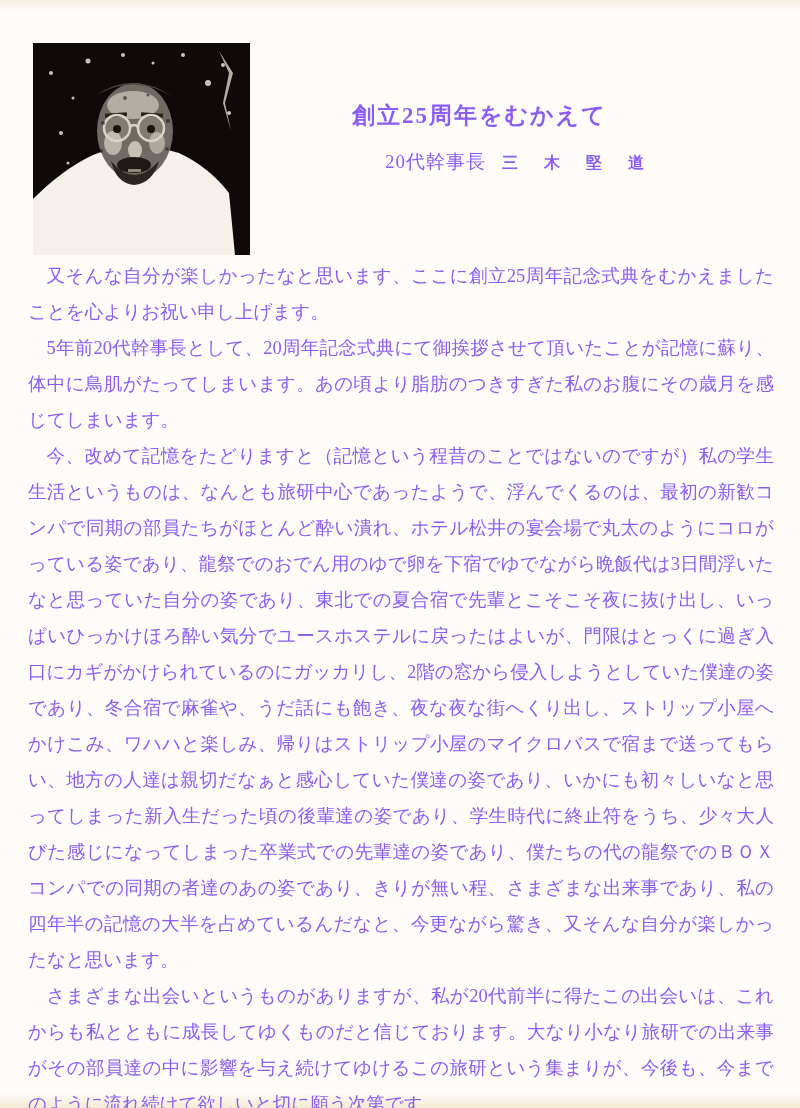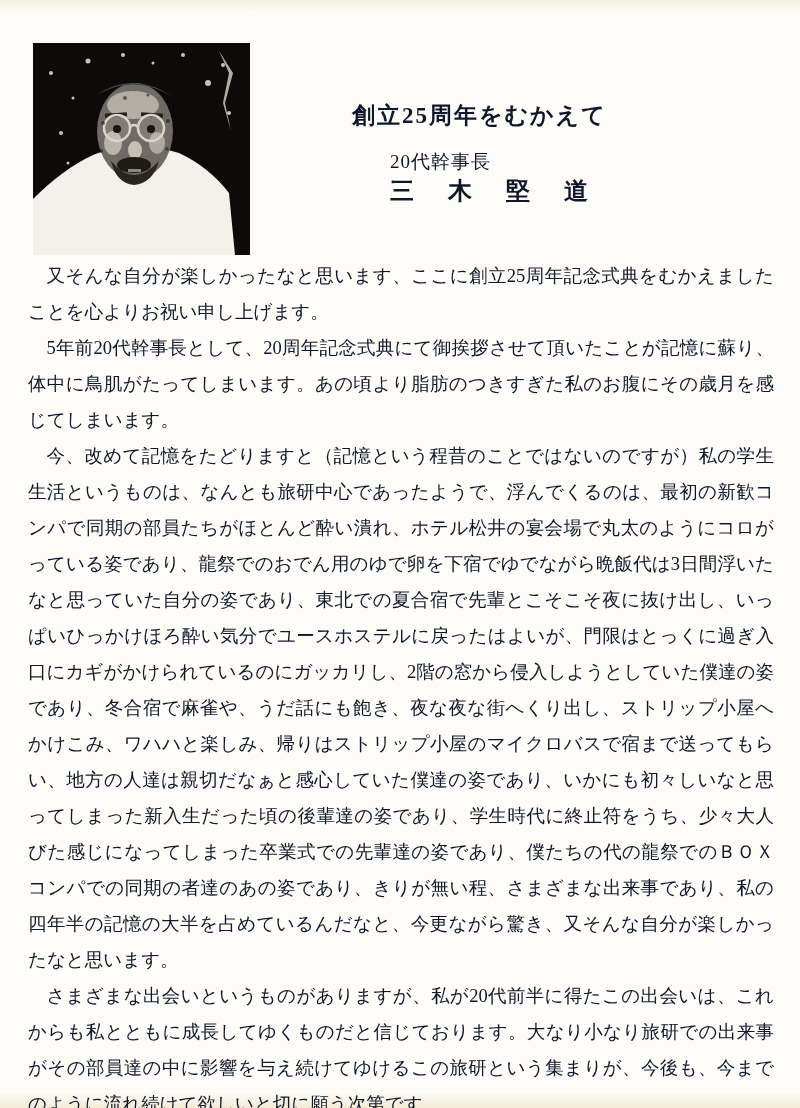--- a/index.html
+++ b/index.html
@@ -3,21 +3,21 @@
 <meta charset="utf-8">
 <style>
   html, body { margin: 0; padding: 0; background: #ffffff; }
   .page {
     position: relative;
     width: 800px;
     height: 1108px;
     background: #fdfcf8;
     overflow: hidden;
     font-family: "Liberation Serif", "DejaVu Serif", serif;
-    color: #0f172a;
+    color: #8b5cf6;
   }
   .scan-edge { position: absolute; left: 0; right: 0; pointer-events: none; }
   .scan-edge.top    { top: 0;    height: 12px; background: linear-gradient(to bottom, #f5efdf, rgba(245,239,223,0)); }
   .scan-edge.bottom { bottom: 0; height: 16px; background: linear-gradient(to top,  #f2ebd6, rgba(242,235,214,0)); }
 
   .photo {
     position: absolute;
     left: 33px; top: 43px;
     width: 217px; height: 212px;
     margin: 0;
@@ -25,23 +25,23 @@
   .photo svg { display: block; width: 100%; height: 100%; }
 
   .title-block { position: absolute; left: 352px; top: 100px; width: 420px; }
   .doc-title {
     margin: 0;
     font-size: 23px;
     font-weight: bold;
     letter-spacing: 2px;
     white-space: nowrap;
   }
-  .byline { margin-top: 18px; display: flex; align-items: baseline; white-space: nowrap; flex-direction: column; }
+  .byline { margin-top: 18px; display: flex; align-items: baseline; white-space: nowrap; }
   .author-role { font-size: 19px; letter-spacing: 1px; margin-left: 33px; }
-  .author-name { font-size: 24px; font-weight: bold; letter-spacing: 5px; margin-left: 38px; }
+  .author-name { font-size: 16px; font-weight: bold; letter-spacing: 5px; margin-left: 16px; }
 
   .body-text {
     position: absolute;
     left: 28px; top: 258px;
     width: 746px;
     font-size: 18.5px;
     line-height: 36px;
     text-align: justify;
   }
   .body-text p { margin: 0; text-indent: 1em; }

